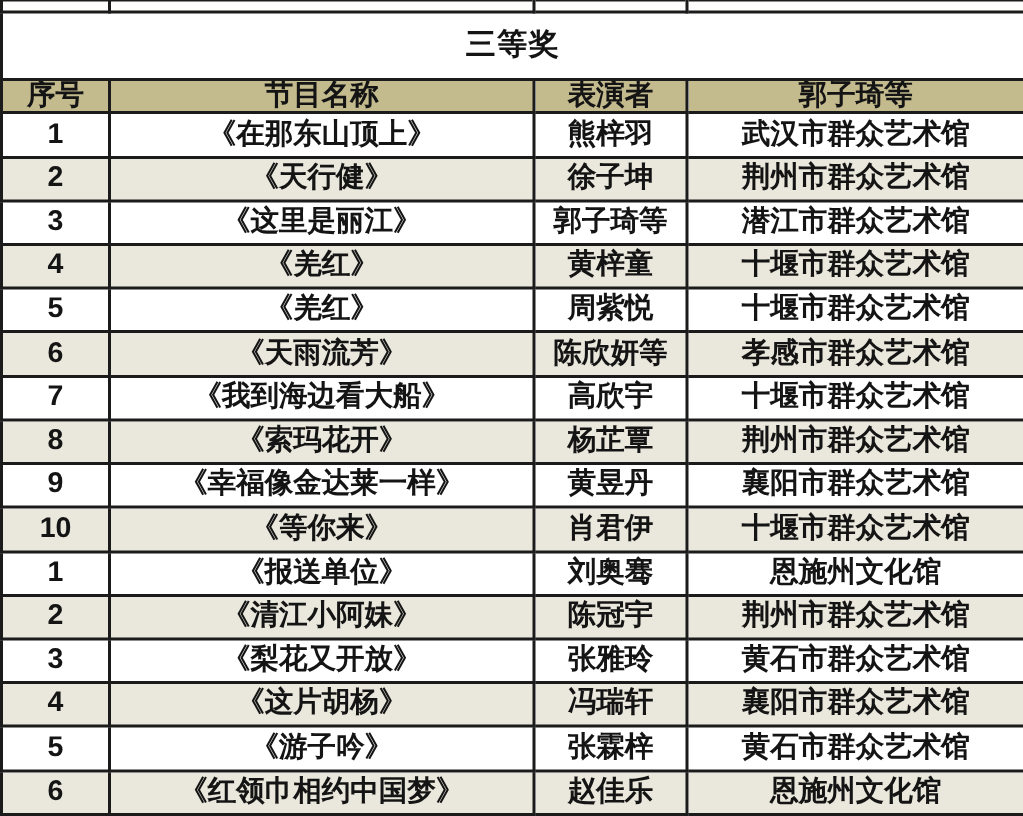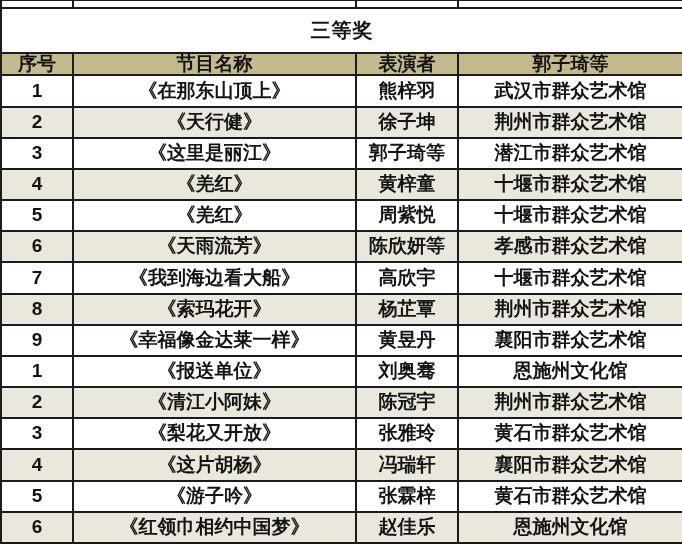--- a/index.html
+++ b/index.html
@@ -108,20 +108,26 @@
         <td>《索玛花开》</td>
         <td>杨芷覃</td>
         <td>荆州市群众艺术馆</td>
       </tr>
       <tr class="data-row">
         <td>9</td>
         <td>《幸福像金达莱一样》</td>
         <td>黄昱丹</td>
         <td>襄阳市群众艺术馆</td>
       </tr>
+      <tr class="data-row alt">
+        <td>10</td>
+        <td>《等你来》</td>
+        <td>肖君伊</td>
+        <td>十堰市群众艺术馆</td>
+      </tr>
       <tr class="data-row">
         <td>1</td>
         <td>《报送单位》</td>
         <td>刘奥骞</td>
         <td>恩施州文化馆</td>
       </tr>
       <tr class="data-row alt">
         <td>2</td>
         <td>《清江小阿妹》</td>
         <td>陈冠宇</td>

